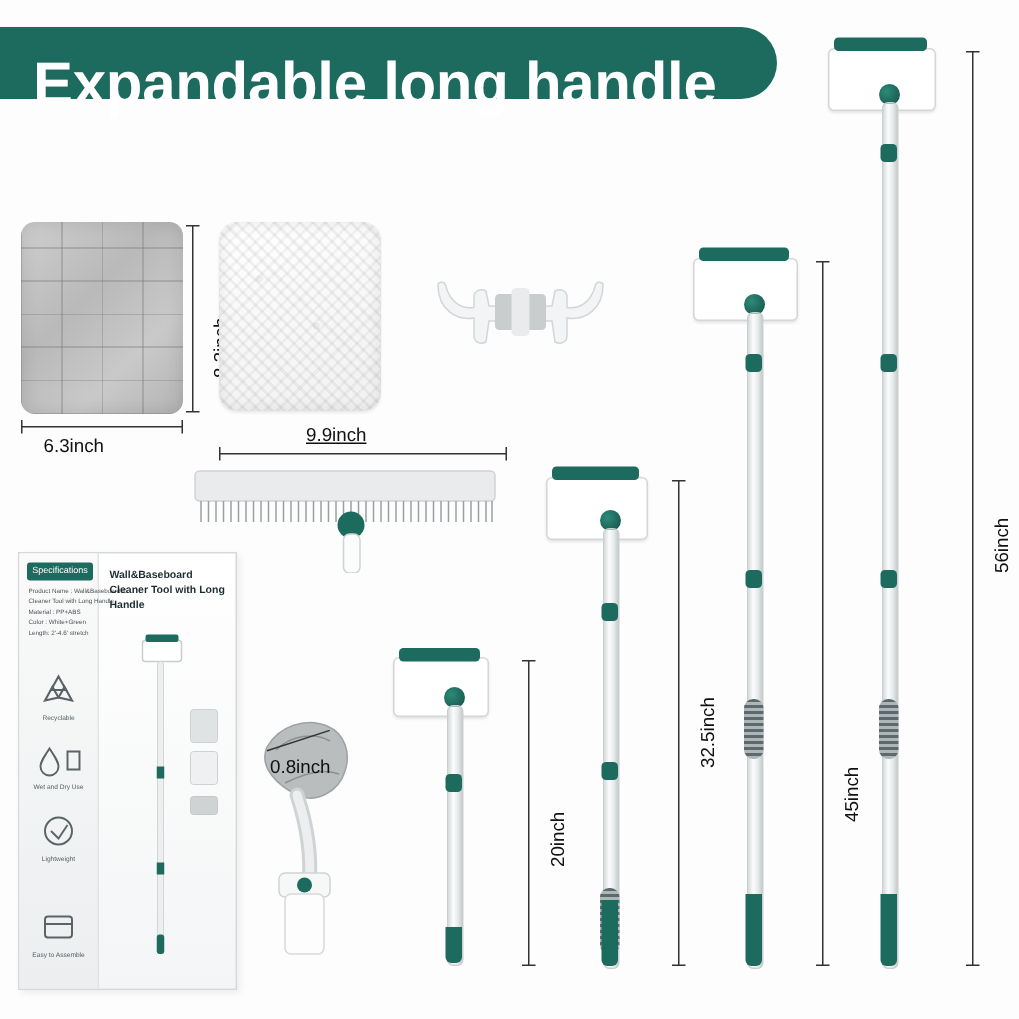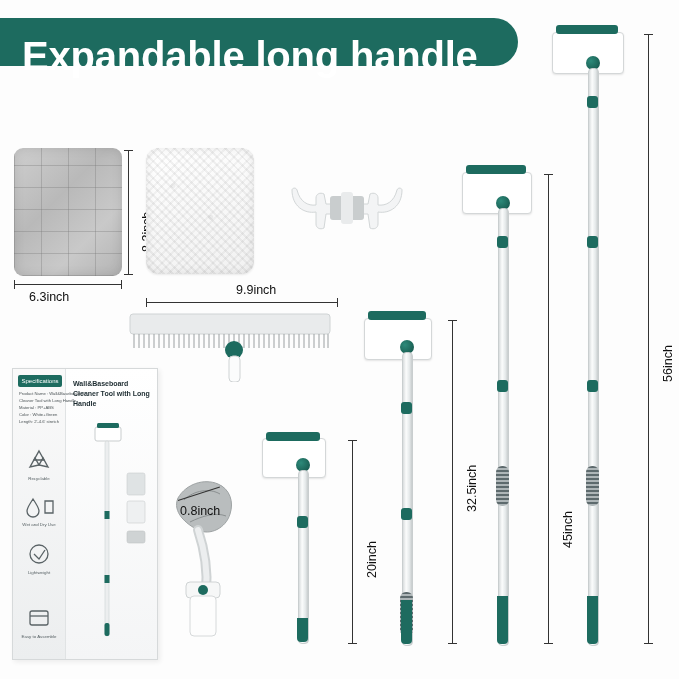--- a/index.html
+++ b/index.html
@@ -206,21 +206,21 @@
         </g>
       </g>
       <circle cx="106" cy="42" r="9" fill="#1d6b5f"></circle>
       <rect x="101" y="48" width="11" height="26" rx="4" fill="#fbfcfc" stroke="#cfd3d4"></rect>
     </svg>
   </div>
 
   <div class="dimline h" style="left:146px;top:302px;width:192px;"></div>
   <div class="tick v" style="left:146px;top:298px;"></div>
   <div class="tick v" style="left:337px;top:298px;"></div>
-  <div class="lbl" style="left:236px;top:283px;">9.9inch</div>
+  <div class="lbl" style="left:204px;top:283px;text-decoration:underline;">9.9inch</div>
 
   <div class="box">
     <div class="box-left"></div>
     <div class="box-spec-hd">
       <span>Specifications</span>
     </div>
     <div class="box-spec-row" style="top:22px;">Product Name : Wall&amp;Baseboard C</div>
     <div class="box-spec-row" style="top:29px;">Cleaner Tool with Long Handle</div>
     <div class="box-spec-row" style="top:36px;">Material : PP+ABS</div>
     <div class="box-spec-row" style="top:43px;">Color : White+Green</div>

